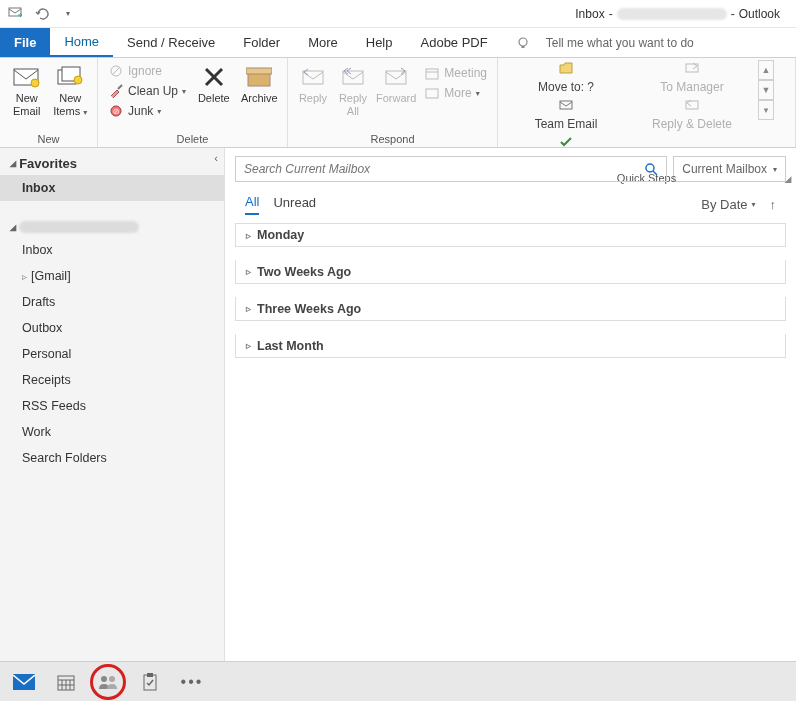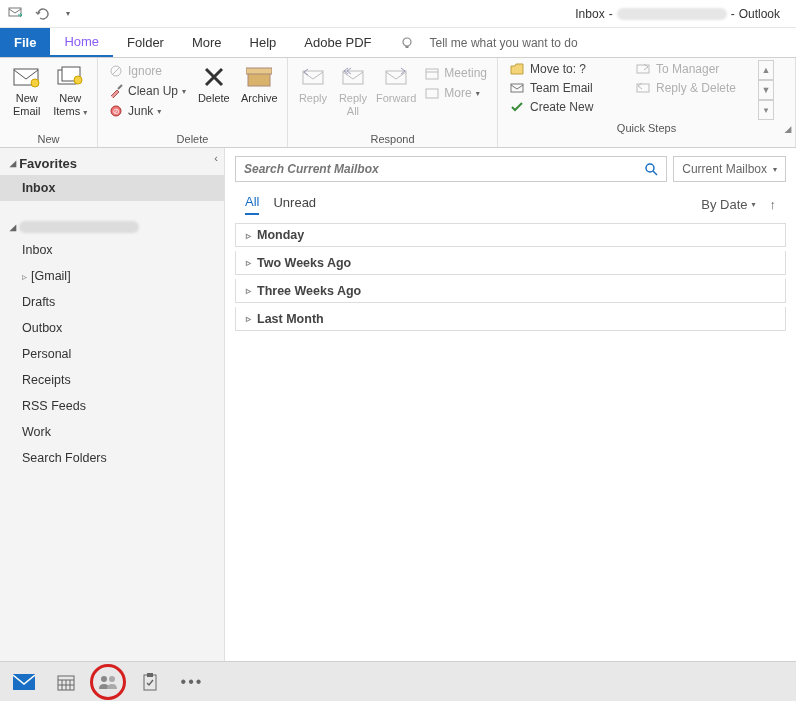--- a/index.html
+++ b/index.html
@@ -9,69 +9,69 @@
 .titlebar { height: 28px; display: flex; align-items: center; padding: 0 8px; background: #fff; border-bottom: 1px solid #e6e6e6; }
 .titlebar .qat { display: flex; gap: 10px; align-items: center; }
 .titlebar .qat-icon { width: 16px; height: 16px; color: #666; display: flex; align-items: center; justify-content: center; }
 .titlebar .title-center { flex: 1; text-align: right; padding-right: 8px; font-size: 12px; color: #333; display: flex; align-items: center; justify-content: flex-end; gap: 4px; }
 .title-blur { display: inline-block; width: 110px; height: 12px; background: #e6e6e6; border-radius: 6px; filter: blur(1px); }
 
 
 .menutabs { height: 30px; display: flex; align-items: stretch; border-bottom: 1px solid #d0d0d0; background: #fff; }
 .menutabs .tab { padding: 0 14px; display: flex; align-items: center; font-size: 13px; color: #333; cursor: pointer; }
 .menutabs .tab.file { background: #1a6fc4; color: #fff; font-weight: bold; }
-.menutabs .tab.active { border-bottom: 2px solid #1a6fc4; color: #8b5cf6; }
+.menutabs .tab.active { border-bottom: 2px solid #1a6fc4; color: #0369a1; }
 .menutabs .tell { display: flex; align-items: center; gap: 16px; padding-left: 14px; color: #666; }
 .bulb { width: 14px; height: 14px; }
 
 
 .ribbon { height: 90px; display: flex; border-bottom: 1px solid #d0d0d0; background: #fafafa; }
 .ribbon-group { border-right: 1px solid #e0e0e0; display: flex; flex-direction: column; }
 .ribbon-group .body { flex: 1; display: flex; align-items: flex-start; padding: 4px 8px; gap: 6px; }
 .ribbon-group .label { text-align: center; font-size: 11px; color: #555; padding-bottom: 2px; position: relative; }
 .ribbon-big { display: flex; flex-direction: column; align-items: center; width: 44px; padding-top: 2px; color: #333; font-size: 11px; line-height: 1.2; text-align: center; gap: 2px; cursor: pointer; }
 .ribbon-big .big-icon { width: 30px; height: 26px; display: flex; align-items: center; justify-content: center; }
 .ribbon-big.disabled, .ribbon-small.disabled, .qs-row.disabled { color: #b0b0b0; }
 .ribbon-col { display: flex; flex-direction: column; gap: 2px; justify-content: flex-start; }
 .ribbon-small { display: flex; align-items: center; gap: 4px; font-size: 12px; padding: 1px 2px; cursor: pointer; white-space: nowrap; }
 .ribbon-small .sm-icon { width: 16px; height: 16px; display: flex; align-items: center; justify-content: center; }
 
 
 .qs-body { display: flex; gap: 6px; padding: 2px 8px 2px 8px; align-items: flex-start; }
 .qs-col { display: flex; flex-direction: column; gap: 1px; }
-.qs-row { display: flex; align-items: center; gap: 6px; font-size: 12px; padding: 2px 4px; cursor: pointer; white-space: nowrap; }
+.qs-row { display: flex; align-items: center; gap: 6px; font-size: 12px; padding: 2px 4px; cursor: pointer; white-space: nowrap; flex-direction: column; }
 .qs-arrows { display: flex; flex-direction: column; justify-content: flex-start; gap: 0; }
 .qs-arrow { width: 16px; height: 20px; border: 1px solid #d0d0d0; display: flex; align-items: center; justify-content: center; font-size: 9px; color: #888; cursor: pointer; }
 .launcher { position: absolute; right: 2px; bottom: 2px; width: 10px; height: 10px; font-size: 9px; color: #888; cursor: pointer; }
 
 
 .main { display: flex; height: calc(701px - 28px - 30px - 90px - 40px); }
 .sidebar { width: 225px; background: #f4f4f4; border-right: 1px solid #e0e0e0; display: flex; flex-direction: column; padding-top: 4px; position: relative; }
 .sidebar .collapse { position: absolute; right: 6px; top: 4px; color: #666; font-size: 11px; cursor: pointer; }
 .sb-header { display: flex; align-items: center; gap: 3px; font-size: 13px; font-weight: 600; color: #333; padding: 4px 10px; cursor: pointer; }
 .sb-header.account { margin-top: 16px; }
 .sb-item { padding: 6px 10px 6px 22px; font-size: 12.5px; color: #333; cursor: pointer; }
 .sb-item.selected { background: #dedede; font-weight: 600; }
 .account-blur { display: inline-block; width: 120px; height: 12px; background: #dcdcdc; border-radius: 6px; filter: blur(1px); }
 
 .content { flex: 1; padding: 8px 10px; background: #fff; }
 .search-row { display: flex; gap: 6px; margin-bottom: 8px; }
 .search-box { flex: 1; height: 26px; border: 1px solid #ccc; display: flex; align-items: center; padding: 0 8px; position: relative; }
-.search-box input { border: none; outline: none; flex: 1; font-size: 12px; color: #333; font-style: italic; background: transparent; font-weight: bold; }
+.search-box input { border: none; outline: none; flex: 1; font-size: 12px; color: #333; font-style: italic; background: transparent; }
 .search-box .sicon { color: #1a6fc4; font-size: 14px; }
 .scope-box { height: 26px; border: 1px solid #ccc; display: flex; align-items: center; padding: 0 8px; font-size: 12px; gap: 6px; cursor: pointer; color: #666; }
 
 .filter-row { display: flex; align-items: center; gap: 14px; padding: 4px 10px; font-size: 13px; }
 .filter-tab { padding-bottom: 4px; cursor: pointer; }
 .filter-tab.active { color: #1a6fc4; border-bottom: 2px solid #1a6fc4; }
 .filter-row .spacer { flex: 1; }
 .sort-by { display: flex; align-items: center; gap: 4px; cursor: pointer; color: #555; }
 
 .date-groups { margin-top: 4px; }
-.date-group { border: 1px solid #ddd; height: 24px; display: flex; align-items: center; padding-left: 10px; font-size: 12.5px; font-weight: 600; color: #444; gap: 6px; cursor: pointer; margin-bottom: 4px; }
+.date-group { border: 1px solid #ddd; height: 24px; display: flex; align-items: center; padding-left: 10px; font-size: 12.5px; font-weight: 600; color: #444; gap: 6px; cursor: pointer; margin-bottom: 13px; }
 .date-group + .date-group { border-top: none; }
 .date-group.selected { background: #cfe5f6; border: 1px solid #7aa7d9; }
 .date-group::before { content: "▹"; color: #888; font-size: 10px; }
 
 
 .bottomnav { height: 40px; background: #e8e8e8; display: flex; align-items: center; padding-left: 12px; gap: 18px; border-top: 1px solid #d0d0d0; }
 .nav-icon { width: 24px; height: 24px; display: flex; align-items: center; justify-content: center; cursor: pointer; color: #666; position: relative; }
 .nav-icon.mail { color: #1a6fc4; }
 .circle-annot { position: absolute; width: 36px; height: 36px; border: 3px solid #d62020; border-radius: 50%; left: -6px; top: -6px; pointer-events: none; }
 
@@ -103,20 +103,21 @@
     <span>-</span>
     <span class="title-blur"></span>
     <span>-</span>
     <span>Outlook</span>
   </div>
 </div>
 
 <div class="menutabs">
   <div class="tab file">File</div>
   <div class="tab active">Home</div>
+  <div class="tab">Send / Receive</div>
   <div class="tab">Folder</div>
   <div class="tab">More</div>
   <div class="tab">Help</div>
   <div class="tab">Adobe PDF</div>
   <div class="tell">
     <svg class="bulb" viewBox="0 0 14 14">
         <circle cx="7" cy="6" r="4" fill="none" stroke="#888" stroke-width="1.2"></circle>
         <rect x="5.5" y="10" width="3" height="2" fill="#888"></rect>
       </svg>
     <span>Tell me what you want to do</span>

